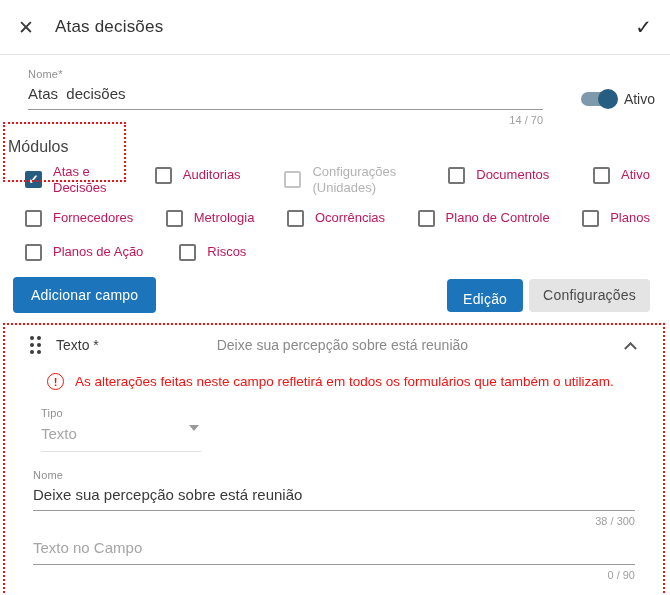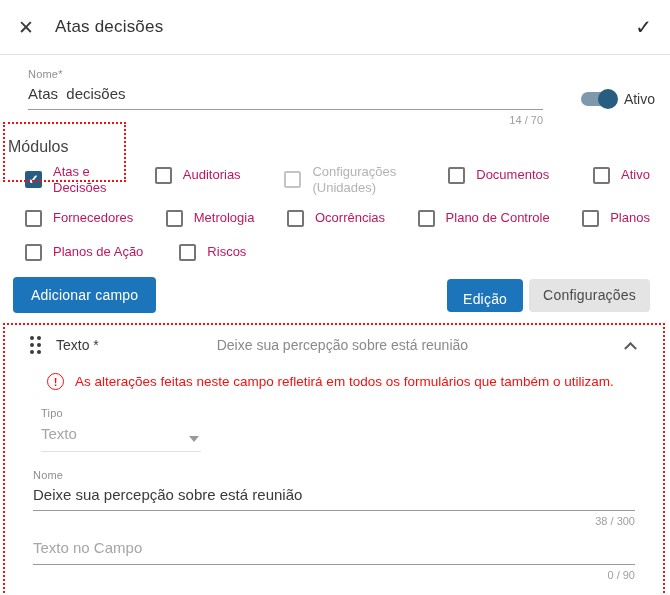--- a/index.html
+++ b/index.html
@@ -78,21 +78,21 @@
   .chevron-up { width: 9px; height: 9px; border-right: 2px solid #5d5d5d; border-bottom: 2px solid #5d5d5d;
                 transform: rotate(225deg) translate(-2px,-2px); cursor: pointer; flex: none; }
 
   .warning-row { display: flex; align-items: center; gap: 11px; margin: 17px 0 0 14px; }
   .warn-icon { width: 17px; height: 17px; border: 1.5px solid #f21212; border-radius: 50%;
                color: #f21212; font-size: 11px; font-weight: bold;
                display: flex; align-items: center; justify-content: center; flex: none; }
   .warning-text { font-size: 13.5px; color: #f21212; }
 
   .tipo-block { margin-top: 17px; width: 160px; margin-left: 8px; }
-  .select-line { display: flex; align-items: flex-end; justify-content: space-between;
+  .select-line { display: flex; align-items: flex-start; justify-content: space-between;
                  margin-top: 6px; padding-bottom: 9px; border-bottom: 1px solid #e2e2e2; }
   .select-value { font-size: 15px; color: #a6a6a6; }
   .dd-arrow { width: 0; height: 0; border-left: 5px solid transparent; border-right: 5px solid transparent;
               border-top: 6px solid #9a9a9a; margin-right: 2px; }
 
   .nome-block { margin-top: 17px; }
   .texto-block { margin-top: 12px; }
   .placeholder-value { font-size: 15px; color: #a6a6a6; margin-top: 5px; padding-bottom: 8px;
                        border-bottom: 1px solid #9a9a9a; }
 

